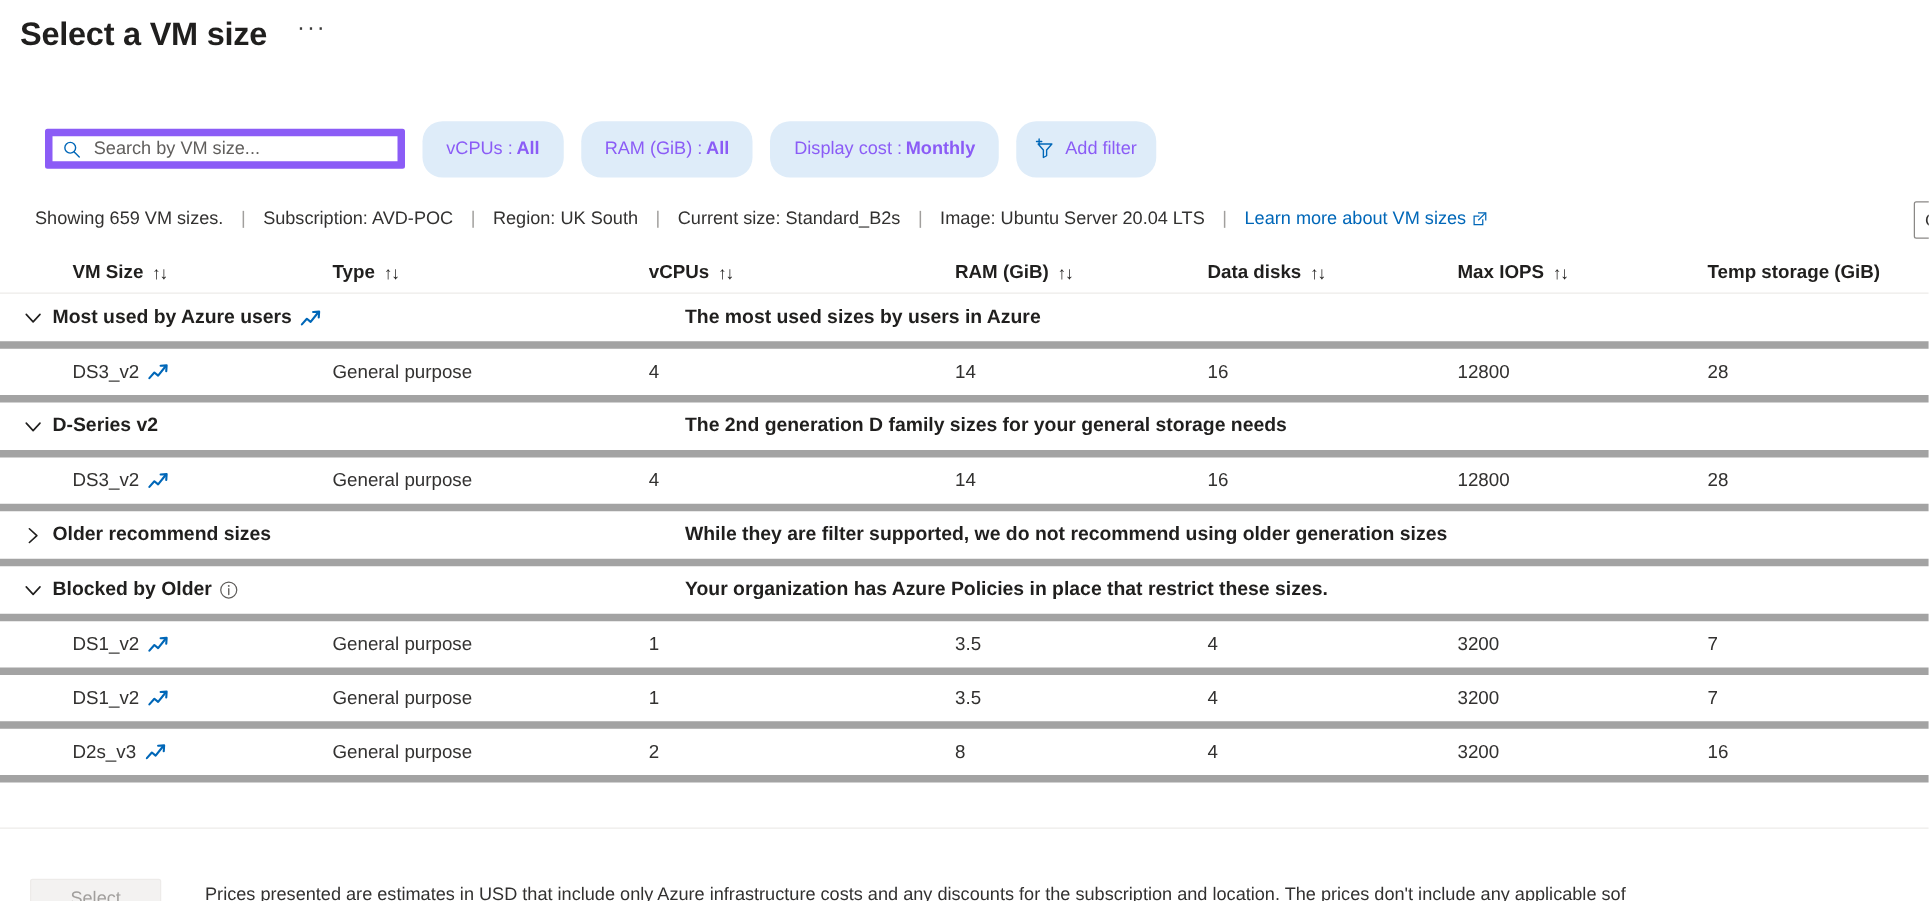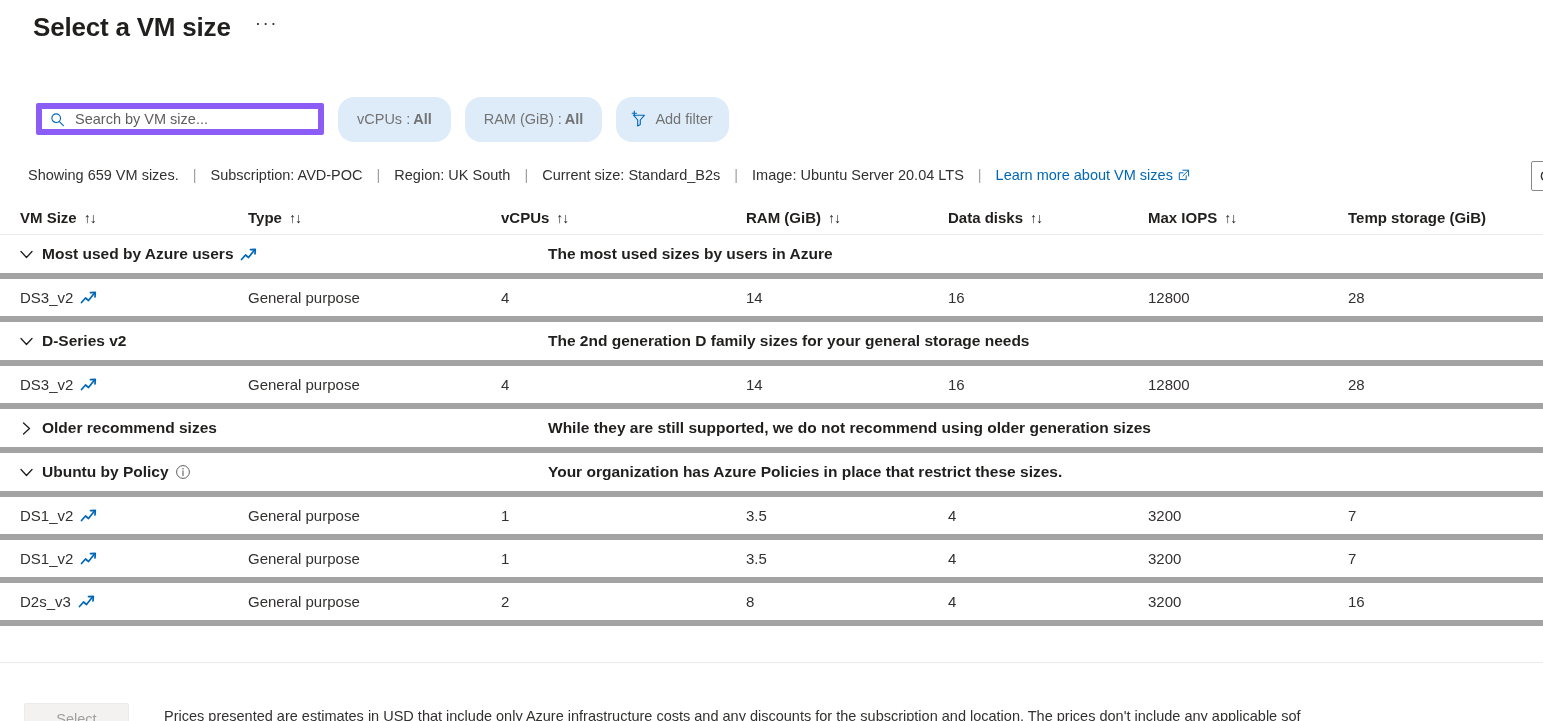--- a/index.html
+++ b/index.html
@@ -13,21 +13,21 @@
     font-family: "Liberation Sans", sans-serif;
     color: #201f1e;
     overflow: hidden;
     position: relative;
   }
 
   
   .title-row {
     display: flex;
     align-items: center;
-    padding: 12px 0 0 33px;
+    padding: 12px 0 0 16px;
     height: 42px;
     box-sizing: border-box;
     text-align: center;
   }
   .page-title {
     font-size: 26px;
     font-weight: 600;
     letter-spacing: -0.2px;
     color: #201f1e;
     line-height: 30px;
@@ -84,21 +84,21 @@
   }
 
   .pill {
     height: 45px;
     border-radius: 16px;
     background: #deecf9;
     display: flex;
     align-items: center;
     padding: 0 19px;
     font-size: 14.5px;
-    color: #737373;
+    color: #8b5cf6;
     white-space: nowrap;
     cursor: pointer;
     box-sizing: border-box;
   }
   .pill b { font-weight: 700; margin-left: 3px; }
   .pill .lbl { font-weight: 400; }
   .pill.add-filter {
     background: #deecf9;
     padding: 0 16px 0 13px;
     gap: 7px;
@@ -168,21 +168,21 @@
     font-weight: 600;
     color: #201f1e;
     font-size: 15px;
   }
   .row.group {
     font-weight: 600;
     color: #201f1e;
     height: 44px;
   }
   .cell { box-sizing: border-box; padding-right: 8px; }
-  .c-vmsize   { width: 248px; padding-left: 20px; }
+  .c-vmsize   { width: 248px; padding-left: 40px; margin-left: 18px; }
   .c-type     { width: 253px; }
   .c-vcpus    { width: 245px; }
   .c-ram      { width: 202px; }
   .c-disks    { width: 200px; }
   .c-iops     { width: 200px; }
   .c-temp     { width: 175px; }
 
   .hdr-label { display: inline-flex; align-items: center; gap: 7px; }
   .sort-arrows {
     font-size: 14px;
@@ -289,20 +289,24 @@
   <div class="pill">
     <span class="lbl">vCPUs :</span>
       <b>All</b>
   </div>
 
   <div class="pill">
     <span class="lbl">RAM (GiB) :</span>
       <b>All</b>
   </div>
 
+  <div class="pill">
+    <span class="lbl">Display cost :</span>
+      <b>Monthly</b>
+  </div>
 
   <div class="pill add-filter">
     <span style="display:inline-flex;align-items:center;">
       <svg width="19" height="18" viewBox="0 0 19 18">
         <path d="M4.5 5.2h11l-4.2 4.8v4.6l-2.6 1.4V10z" fill="none" stroke="#0067b8" stroke-width="1.1" stroke-linejoin="round"></path>
         <line x1="3.2" y1="3.2" x2="7.4" y2="3.2" stroke="#0067b8" stroke-width="1.1" stroke-linecap="round"></line>
         <line x1="5.3" y1="1.1" x2="5.3" y2="5.3" stroke="#0067b8" stroke-width="1.1" stroke-linecap="round"></line>
       </svg>
     </span>
     <span>Add filter</span>
@@ -452,31 +456,31 @@
         <div class="group-main cell" style="width: 548px;">
           <span class="chev">
             <svg width="17" height="17" viewBox="0 0 17 17">
               <polyline points="5.5,3 11.5,8.5 5.5,14" fill="none" stroke="#201f1e" stroke-width="1.3" stroke-linecap="round" stroke-linejoin="round"></polyline>
             </svg>
           </span>
           <span class="group-title">
             <span>Older recommend sizes</span>
           </span>
         </div>
-        <div class="cell group-desc">While they are still supported, we do not recommend using older generation sizes</div>
+        <div class="cell group-desc">While they are filter supported, we do not recommend using older generation sizes</div>
       </div>
       <div class="row group">
         <div class="group-main cell" style="width: 548px;">
           <span class="chev">
             <svg width="17" height="17" viewBox="0 0 17 17">
               <polyline points="3,5.5 8.5,11.5 14,5.5" fill="none" stroke="#201f1e" stroke-width="1.3" stroke-linecap="round" stroke-linejoin="round"></polyline>
             </svg>
           </span>
           <span class="group-title">
-            <span>Ubuntu by Policy</span>
+            <span>Blocked by Older</span>
             <span class="info-icon">
               <svg width="16" height="16" viewBox="0 0 16 16">
                 <circle cx="8" cy="8" r="6.4" fill="none" stroke="#605e5c" stroke-width="1"></circle>
                 <circle cx="8" cy="4.7" r="0.75" fill="#605e5c"></circle>
                 <line x1="8" y1="6.9" x2="8" y2="11.6" stroke="#605e5c" stroke-width="1.1" stroke-linecap="round"></line>
               </svg>
             </span>
           </span>
         </div>
         <div class="cell group-desc">Your organization has Azure Policies in place that restrict these sizes.</div>

